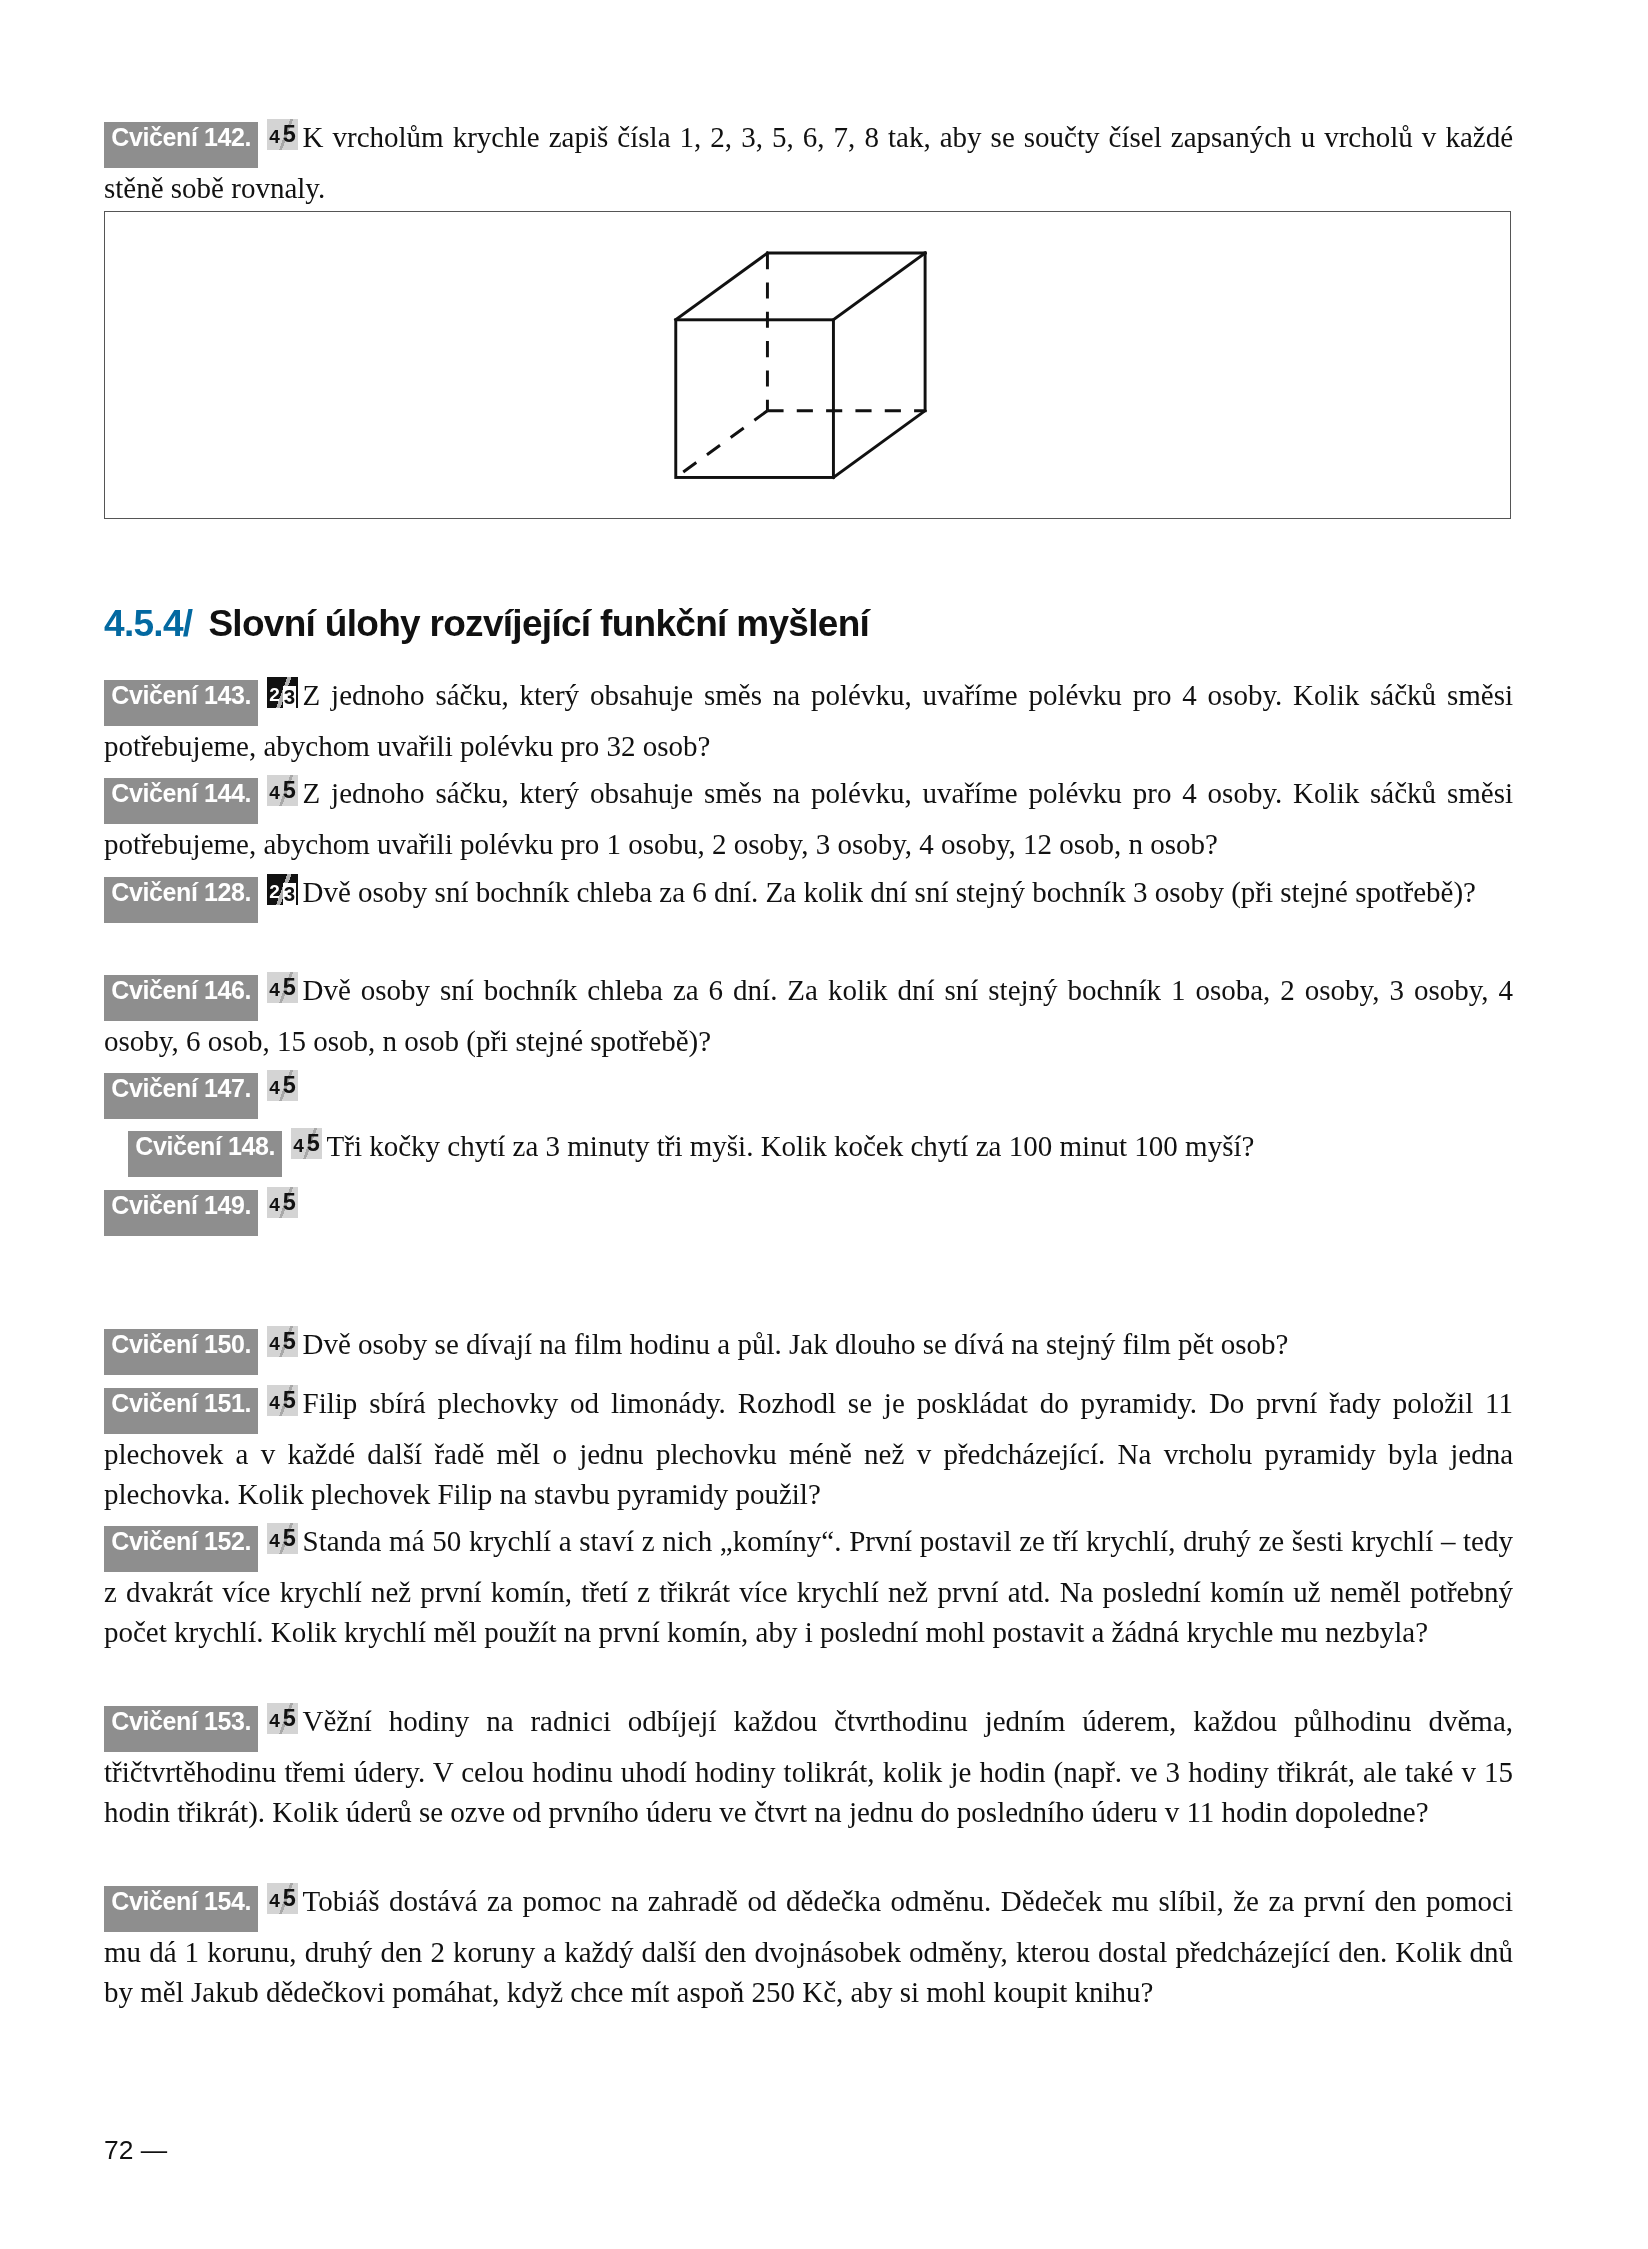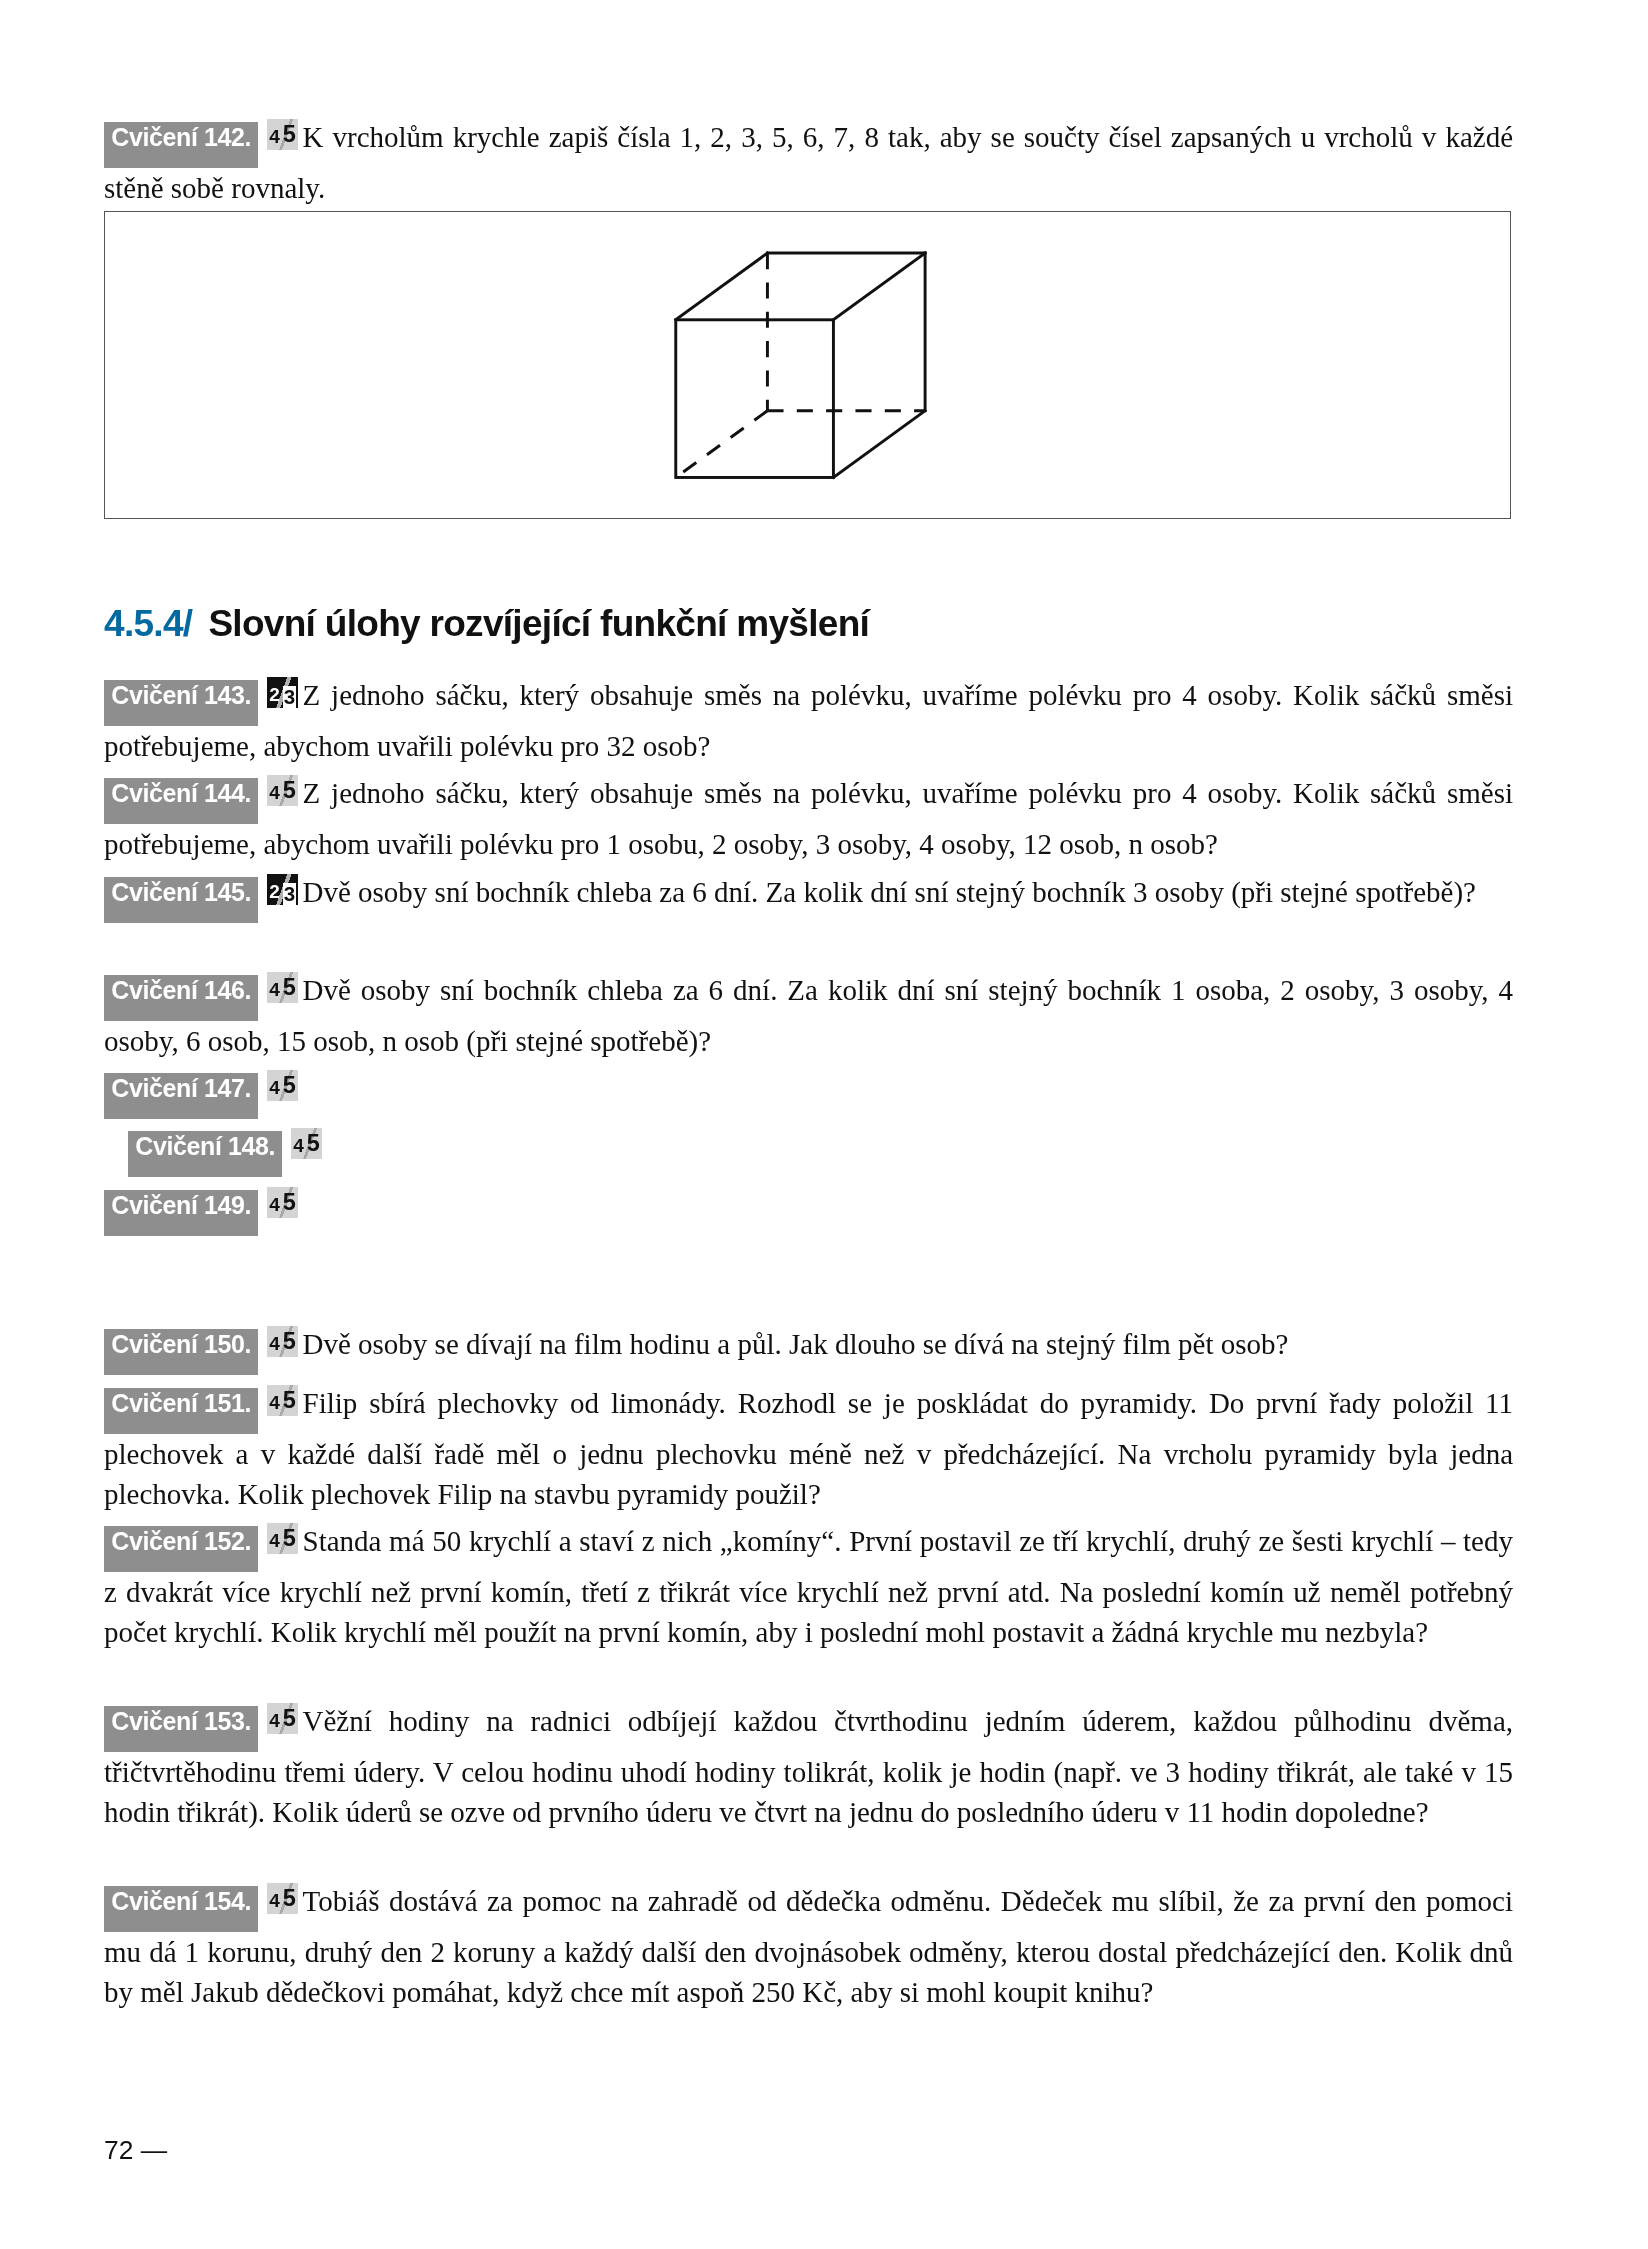--- a/index.html
+++ b/index.html
@@ -94,33 +94,33 @@
 
   <div class="ex" style="top:675px;">
     <span class="ex-label">Cvičení 143.</span><span class="level l23"><span class="n1">2</span><span class="n2">3</span></span><span>Z jednoho sáčku, který obsahuje směs na polévku, uvaříme polévku pro 4 osoby. Kolik sáčků směsi potřebujeme, abychom uvařili polévku pro 32 osob?</span>
   </div>
 
   <div class="ex" style="top:773px;">
     <span class="ex-label">Cvičení 144.</span><span class="level l45"><span class="n1">4</span><span class="n2">5</span></span><span>Z jednoho sáčku, který obsahuje směs na polévku, uvaříme polévku pro 4 osoby. Kolik sáčků směsi potřebujeme, abychom uvařili polévku pro 1 osobu, 2 osoby, 3 osoby, 4 osoby, 12 osob, n osob?</span>
   </div>
 
   <div class="ex" style="top:872px;">
-    <span class="ex-label">Cvičení 145.</span><span class="level l23"><span class="n1">2</span><span class="n2">3</span></span><span>Dvě osoby sní bochník chleba za 6 dní. Za kolik dní sní stejný bochník 3 osoby (při stejné spotřebě)?</span>
+    <span class="ex-label">Cvičení 128.</span><span class="level l23"><span class="n1">2</span><span class="n2">3</span></span><span>Dvě osoby sní bochník chleba za 6 dní. Za kolik dní sní stejný bochník 3 osoby (při stejné spotřebě)?</span>
   </div>
 
   <div class="ex" style="top:970px;">
     <span class="ex-label">Cvičení 146.</span><span class="level l45"><span class="n1">4</span><span class="n2">5</span></span><span>Dvě osoby sní bochník chleba za 6 dní. Za kolik dní sní stejný bochník 1 osoba, 2 osoby, 3 osoby, 4 osoby, 6 osob, 15 osob, n osob (při stejné spotřebě)?</span>
   </div>
 
   <div class="ex" style="top:1068px;">
     <span class="ex-label">Cvičení 147.</span><span class="level l45"><span class="n1">4</span><span class="n2">5</span></span>
   </div>
 
   <div class="ex" style="top:1126px;margin-left:24px;">
-    <span class="ex-label">Cvičení 148.</span><span class="level l45"><span class="n1">4</span><span class="n2">5</span></span>
+    <span class="ex-label">Cvičení 148.</span><span class="level l45"><span class="n1">4</span><span class="n2">5</span></span><span>Tři kočky chytí za 3 minuty tři myši. Kolik koček chytí za 100 minut 100 myší?</span>
   </div>
 
   <div class="ex" style="top:1185px;">
     <span class="ex-label">Cvičení 149.</span><span class="level l45"><span class="n1">4</span><span class="n2">5</span></span>
   </div>
 
   <div class="ex" style="top:1324px;">
     <span class="ex-label">Cvičení 150.</span><span class="level l45"><span class="n1">4</span><span class="n2">5</span></span><span>Dvě osoby se dívají na film hodinu a půl. Jak dlouho se dívá na stejný film pět osob?</span>
   </div>
 

